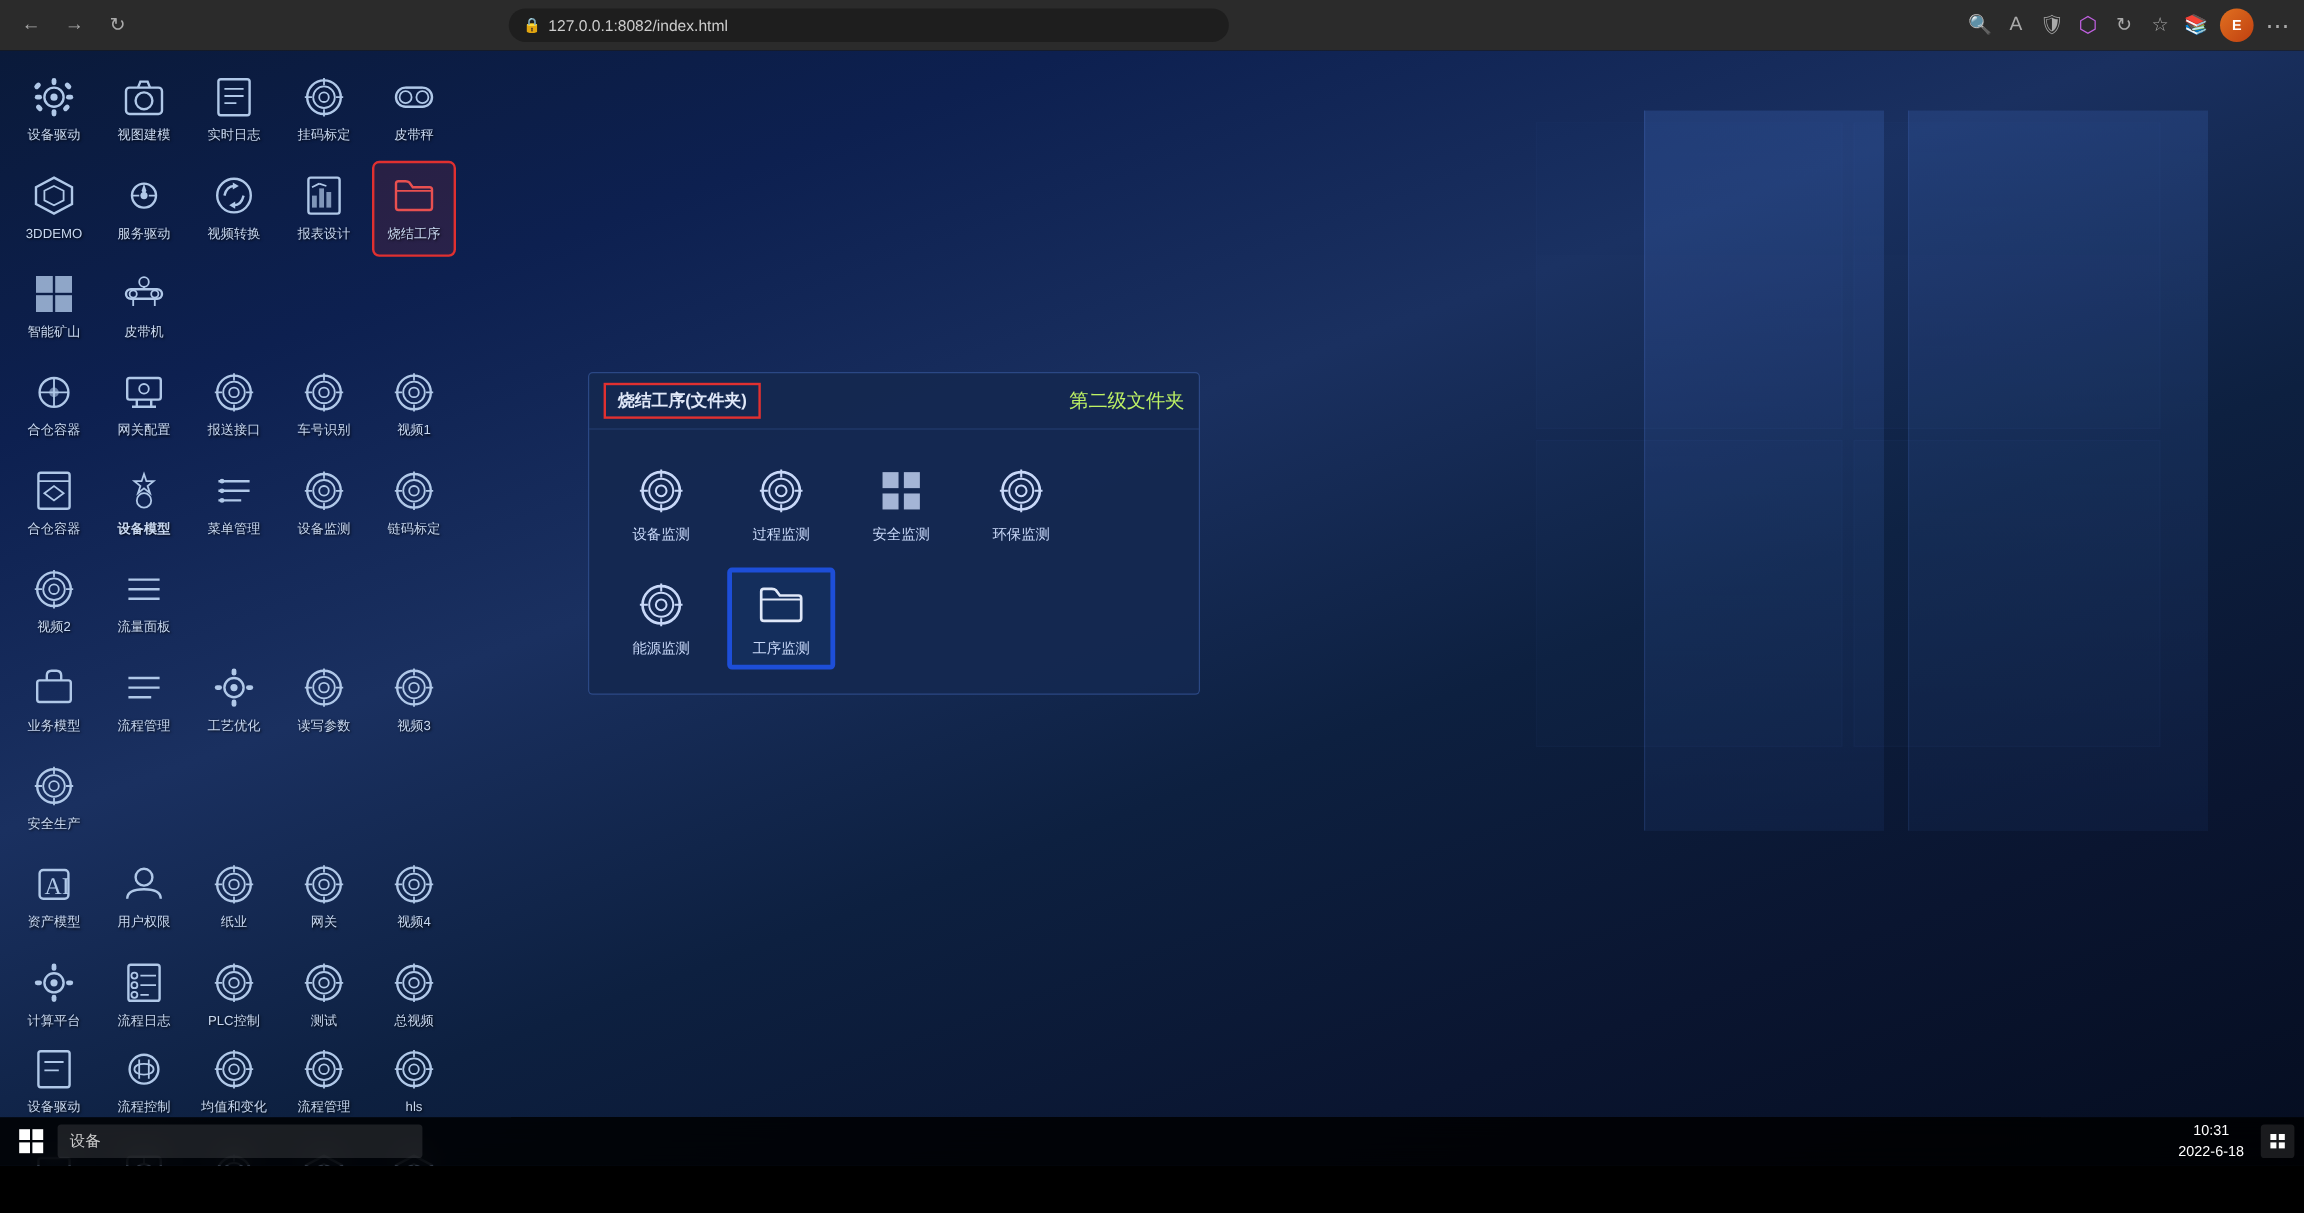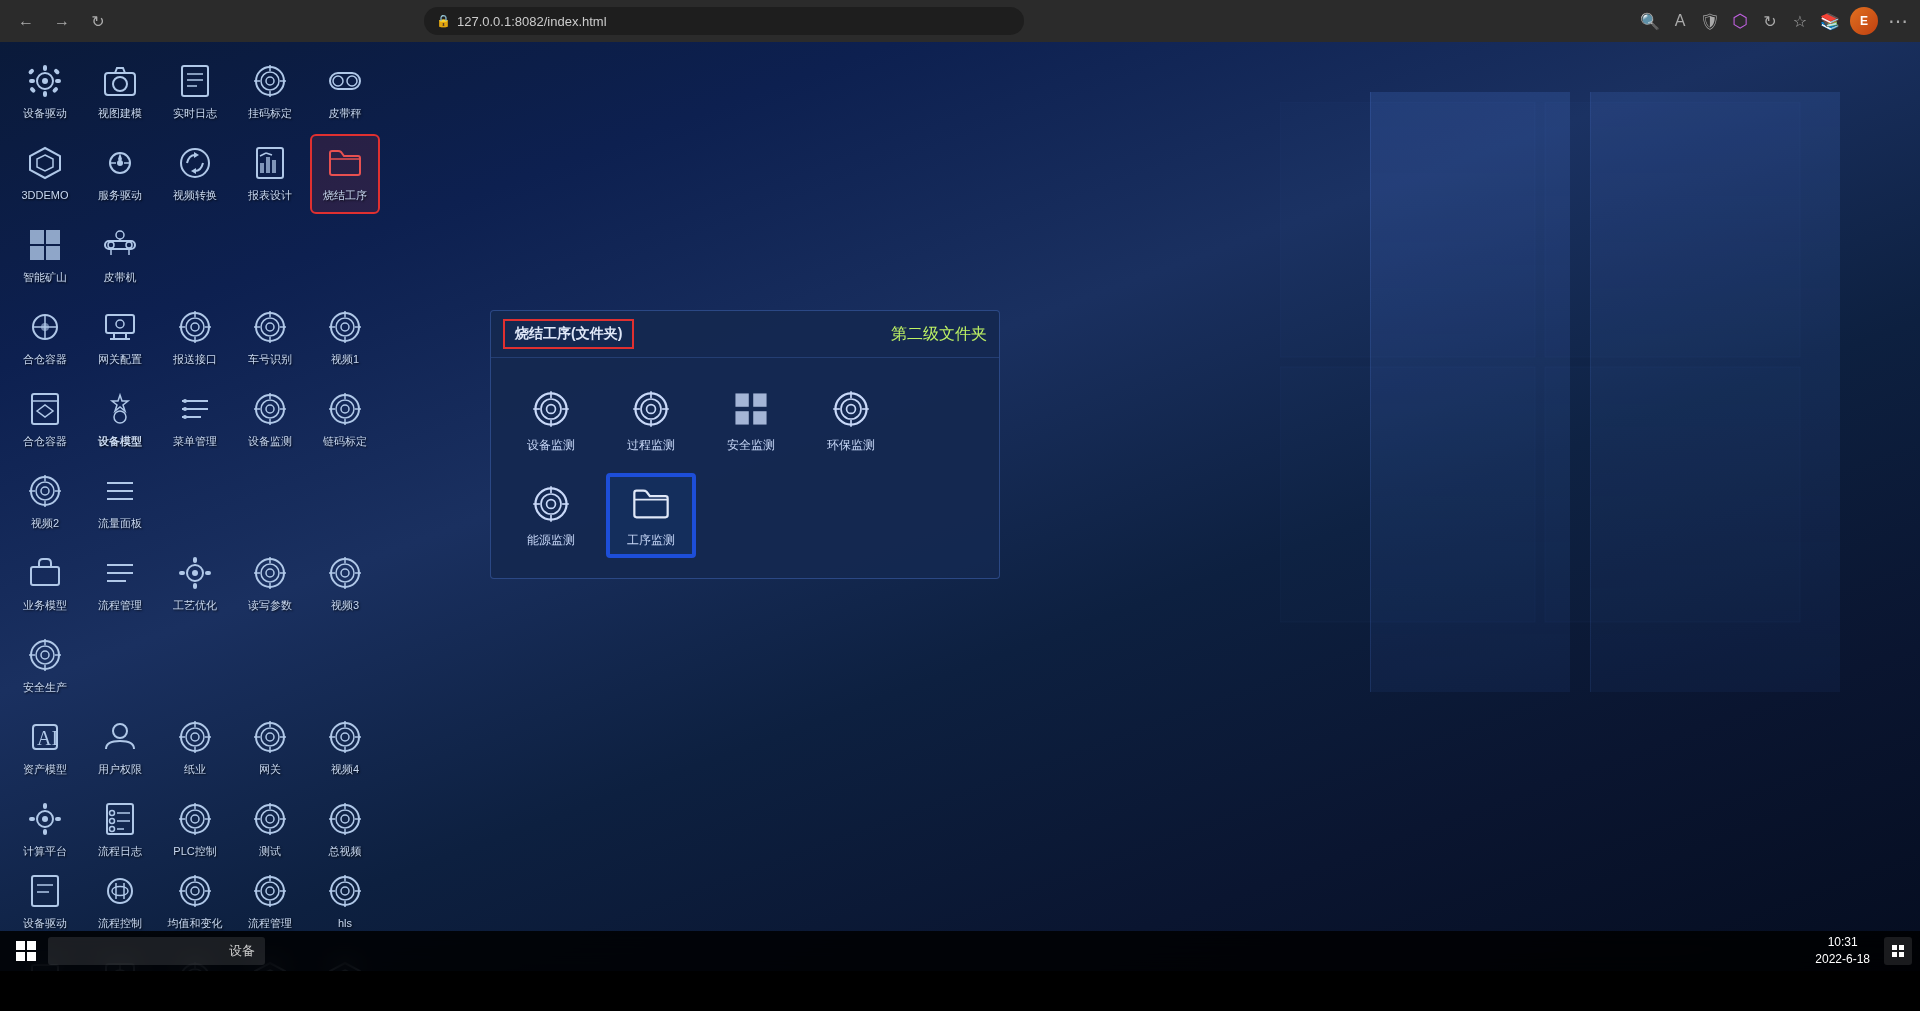--- a/index.html
+++ b/index.html
@@ -198,30 +198,29 @@
       bottom: 0;
     }
     .taskbar-start {
       width: 36px; height: 36px;
       display: flex; align-items: center; justify-content: center;
       color: #fff;
       font-size: 20px;
       cursor: pointer;
     }
     .taskbar-search {
-      width: 217px;
+      width: 304px;
       height: 28px;
       background: rgba(255,255,255,0.1);
       border: none;
       border-radius: 3px;
       color: #ccc;
       font-size: 13px;
       padding: 6px 10px;
       outline: none;
-      text-align: right;
     }
     .taskbar-spacer { flex: 1; }
     .taskbar-time {
       color: #fff;
       font-size: 12px;
       text-align: center;
       line-height: 1.4;
       padding-right: 10px;
     }
     .taskbar-notif {

